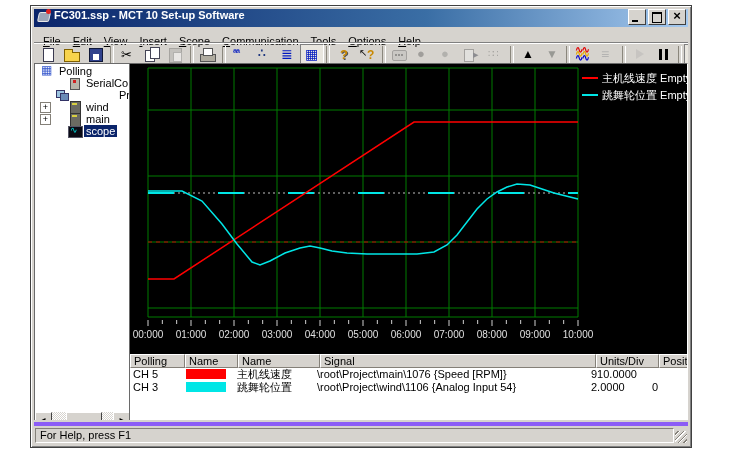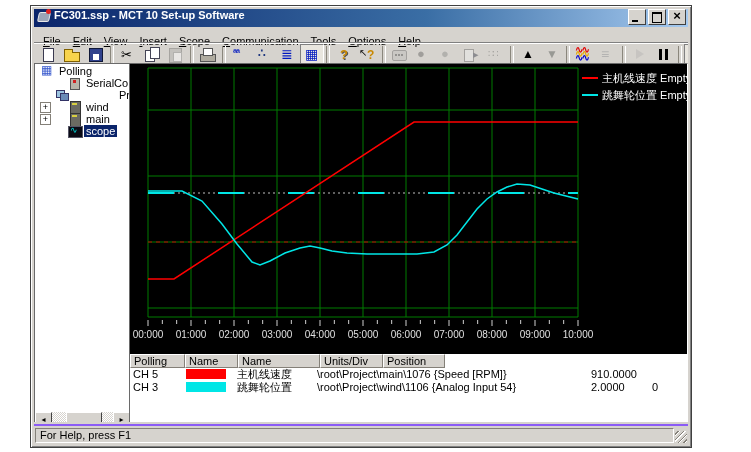--- a/index.html
+++ b/index.html
@@ -96,21 +96,21 @@
   .plot-wrap{position:absolute;left:0;top:0;width:559px;height:290px;background:#000;}
   
   .sig-table{position:absolute;left:0;top:290px;right:0;bottom:0;background:#fff;font-size:11px;}
   .trow{display:flex;height:13px;line-height:13px;}
   .thead{height:14px;line-height:13px;}
   .tcell{overflow:hidden;white-space:nowrap;padding:0 3px;flex:0 0 auto;}
   .thead .tcell{background:#d6d3ce;border:1px solid;border-color:#fff #848078 #848078 #fff;padding:0 3px;}
   .swatch{width:40px;height:10px;margin-top:1px;}
   
   .statusbar{position:absolute;left:3px;right:3px;bottom:3px;height:18px;background:#d6d3ce;
-             border-top:2px solid #8b5cf6;box-shadow:0 -2px 0 #d6d3ce;}
+             border-top:4px solid #8b5cf6;box-shadow:0 -2px 0 #d6d3ce;}
   .status-inner{position:absolute;left:1px;top:2px;right:14px;bottom:1px;
                 border:1px solid;border-color:#848078 #fff #fff #848078;padding:0 4px;line-height:13px;}
   .grip{position:absolute;right:1px;bottom:1px;width:12px;height:12px;
         background:repeating-linear-gradient(135deg,#d6d3ce 0 2px,#848078 2px 3px,#fff 3px 4px);}
 </style>
 </head>
 <body>
 
 <div class="screen">
   <div class="window">
@@ -282,20 +282,21 @@
             <line x1="452" y1="14" x2="468" y2="14" stroke="#ff0000" stroke-width="2"></line>
             <text x="472" y="18" fill="#ffffff" font-size="11" font-family="&quot;Liberation Sans&quot;,sans-serif">主机线速度 Empty</text>
             <line x1="452" y1="31" x2="468" y2="31" stroke="#00e6e6" stroke-width="2"></line>
             <text x="472" y="35" fill="#ffffff" font-size="11" font-family="&quot;Liberation Sans&quot;,sans-serif">跳舞轮位置 Empty</text>
           </svg></div>
       <div class="sig-table">
           <div class="trow thead">
             <div class="tcell" style="width: 47px;">Polling</div>
             <div class="tcell" style="width: 45px;">Name</div>
             <div class="tcell" style="width: 74px;">Name</div>
+            <div class="tcell" style="width: 268px;">Signal</div>
             <div class="tcell" style="width: 55px;">Units/Div</div>
             <div class="tcell" style="width: 54px;">Position</div>
           </div>
           <div class="trow">
             <div class="tcell" style="width: 47px;">CH 5</div>
             <div class="tcell" style="width: 45px;">
               <div class="swatch" style="background: rgb(255, 0, 0);"></div>
             </div>
             <div class="tcell" style="width: 74px;">主机线速度</div>
             <div class="tcell" style="width: 268px;">\root\Project\main\1076 {Speed [RPM]}</div>

